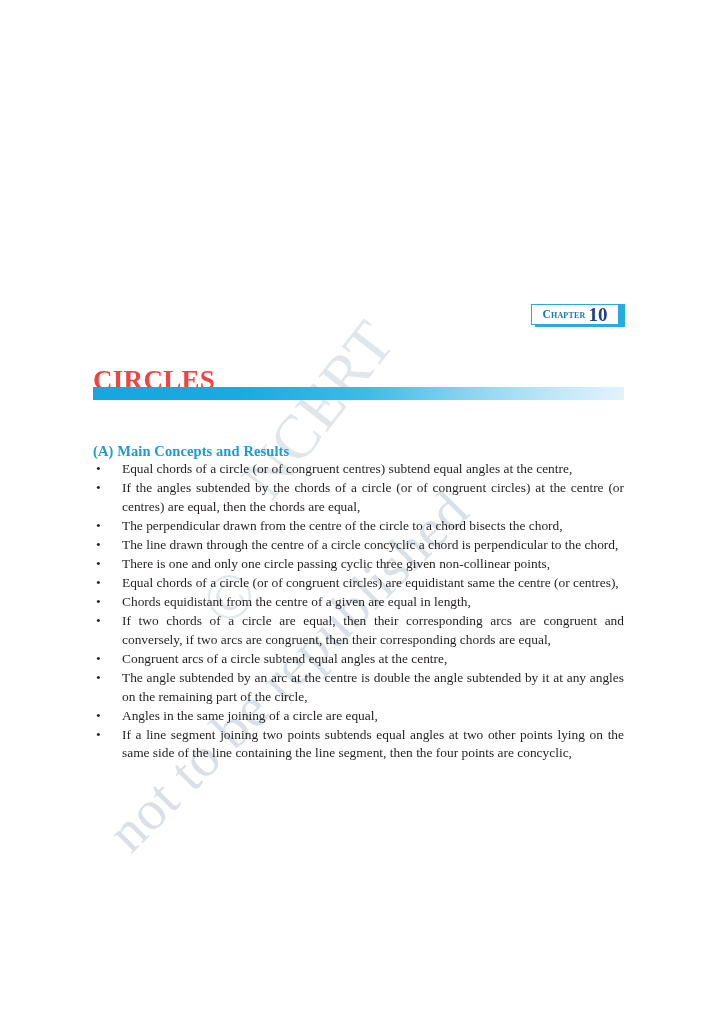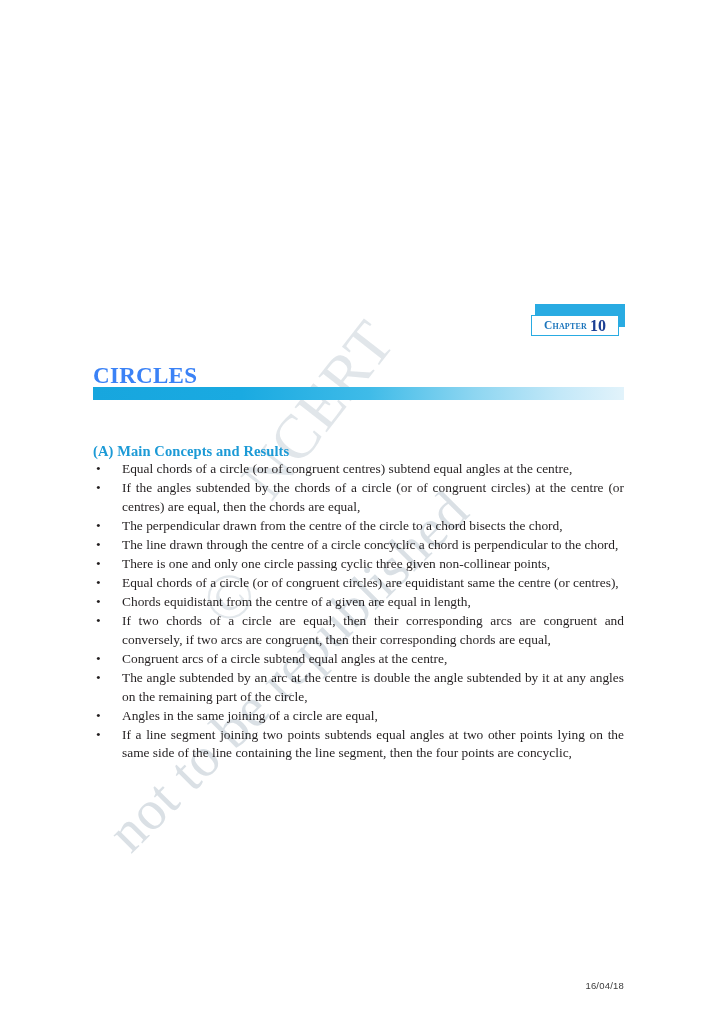--- a/index.html
+++ b/index.html
@@ -91,21 +91,21 @@
     position: absolute;
     left: 4px;
     top: 4px;
     width: 90px;
     height: 23px;
     background: #29abe2;
   }
   #chapter-badge {
     position: absolute;
     left: 0;
-    top: 15px;
+    top: 4px;
     width: 88px;
     height: 21px;
     background: #ffffff;
     border: 1.6px solid #29abe2;
     display: flex;
     align-items: center;
     justify-content: center;
     box-sizing: border-box;
   }
   #chapter-badge-label {
@@ -115,34 +115,34 @@
     font-size: 11.5px;
     font-variant: small-caps;
     letter-spacing: .2px;
     line-height: 1;
     white-space: nowrap;
   }
   #chapter-badge-number {
     font-family: "Liberation Serif", serif;
     color: #1c3f94;
     font-weight: 700;
-    font-size: 16px;
+    font-size: 19px;
     line-height: 1;
     margin-left: 3px;
   }
 
   
   #page-title {
     position: absolute;
     left: 93px;
     top: 348px;
     font-family: "Liberation Serif", serif;
     font-weight: 700;
-    font-size: 23px;
-    color: #3b82f6;
+    font-size: 27px;
+    color: #ef4444;
     letter-spacing: .3px;
     line-height: 1.1;
     text-align: center;
   }
 
   
   #title-rule {
     position: absolute;
     left: 93px;
     top: 387px;
@@ -297,16 +297,15 @@
             <span class="bullet-dot">•</span>
             <span class="bullet-text">Angles in the same joining of a circle are equal,</span>
           </li>
           <li class="bullet-item">
             <span class="bullet-dot">•</span>
             <span class="bullet-text">If a line segment joining two points subtends equal angles at two other points lying on the same side of the line containing the line segment, then the four points are concyclic,</span>
           </li>
         </ul>
     </div>
 
-    <div id="footer-date">16/04/18</div>
 
   </div>
 </div>
 
 </body></html>

